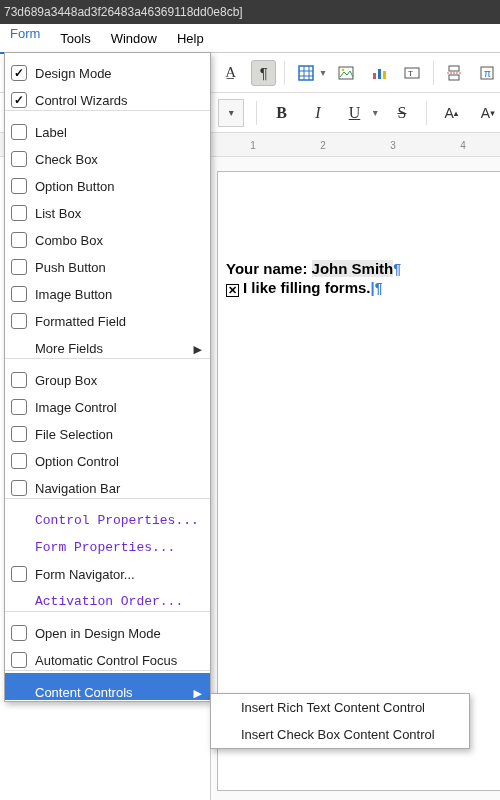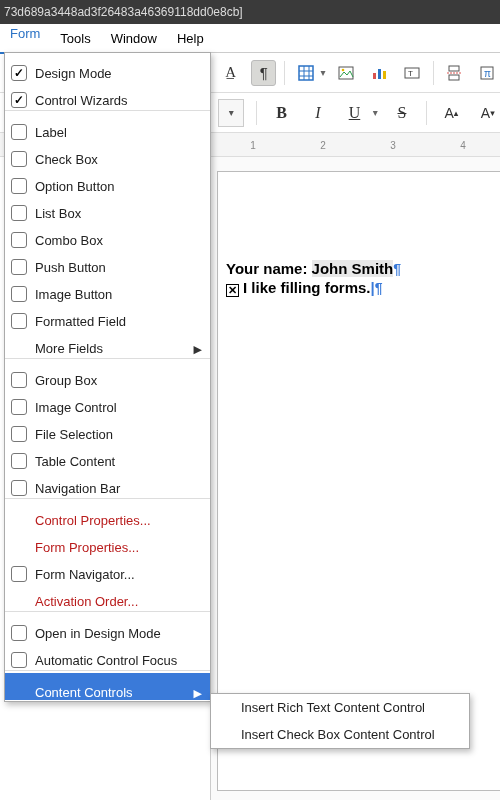--- a/index.html
+++ b/index.html
@@ -31,21 +31,21 @@
   .pilcrow { color: #3a7ad9; font-size: 14px; }
   .cursor-mark { color: #3a7ad9; }
   .cb-glyph { border: 1px solid #000; width: 13px; height: 13px; display: inline-flex; align-items: center; justify-content: center; font-size: 11px; line-height: 1; margin-right: 4px; vertical-align: -1px; }
 
   
   .menu { position: absolute; left: 4px; top: 52px; width: 207px; background: #fff; border: 1px solid #aaa; box-shadow: 2px 3px 6px rgba(0,0,0,0.25); font-size: 13px; z-index: 10; padding: 1px 0; }
   .mi { display: flex; align-items: flex-end; height: 27px; padding: 13px 8px 0 6px; cursor: default; position: relative; }
   .mi .chk { width: 16px; height: 16px; border: 1px solid #777; border-radius: 3px; margin-right: 8px; display: flex; align-items: center; justify-content: center; font-size: 12px; background: #fff; }
   .mi .chk.on::after { content: "✓"; color: #000; font-weight: bold; }
   .mi .lbl { flex: 1; color: #222; }
-  .mi.disabled .lbl { color: #b91c1c; }
+  .mi.disabled .lbl { color: #6d28d9; font-family: Liberation Mono, monospace; }
   .mi .arrow { color: #333; font-size: 11px; }
   .mi.indent { padding-left: 30px; }
   .mi.highlight { background: #3a7ad9; }
   .mi.highlight .lbl, .mi.highlight .arrow { color: #fff; }
   .msep { height: 1px; background: #ddd; margin: 2px 0; }
 
   .submenu { position: absolute; left: 210px; top: 693px; width: 260px; background: #fff; border: 1px solid #aaa; box-shadow: 2px 3px 6px rgba(0,0,0,0.25); font-size: 13px; z-index: 11; }
   .smi { height: 27px; display: flex; align-items: center; padding: 0 14px 0 30px; color: #222; }
 
   .combo-dd { width: 28px; height: 28px; border: 1px solid #ccc; background: #f7f7f7; display: flex; align-items: center; justify-content: center; }
@@ -211,21 +211,21 @@
   <div class="mi">
       <span class="chk"></span>
       <span class="lbl">Image Control</span>
     </div>
   <div class="mi">
       <span class="chk"></span>
       <span class="lbl">File Selection</span>
     </div>
   <div class="mi">
       <span class="chk"></span>
-      <span class="lbl">Table Content</span>
+      <span class="lbl">Option Control</span>
     </div>
   <div class="mi">
       <span class="chk"></span>
       <span class="lbl">Navigation Bar</span>
     </div>
   <div class="msep"></div>
   <div class="mi indent disabled">
       <span class="lbl">Control Properties...</span>
     </div>
   <div class="mi indent disabled">

